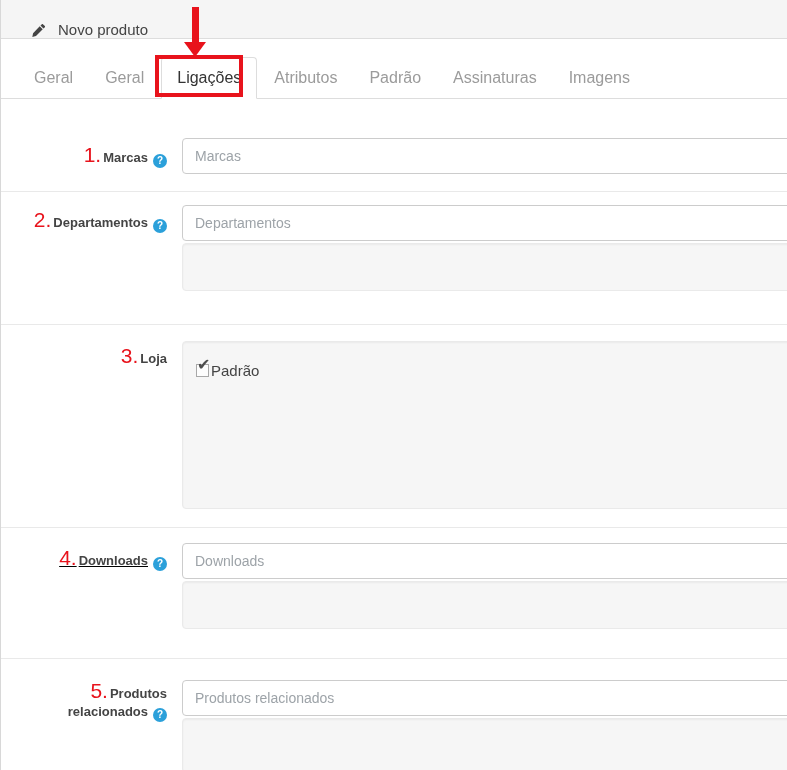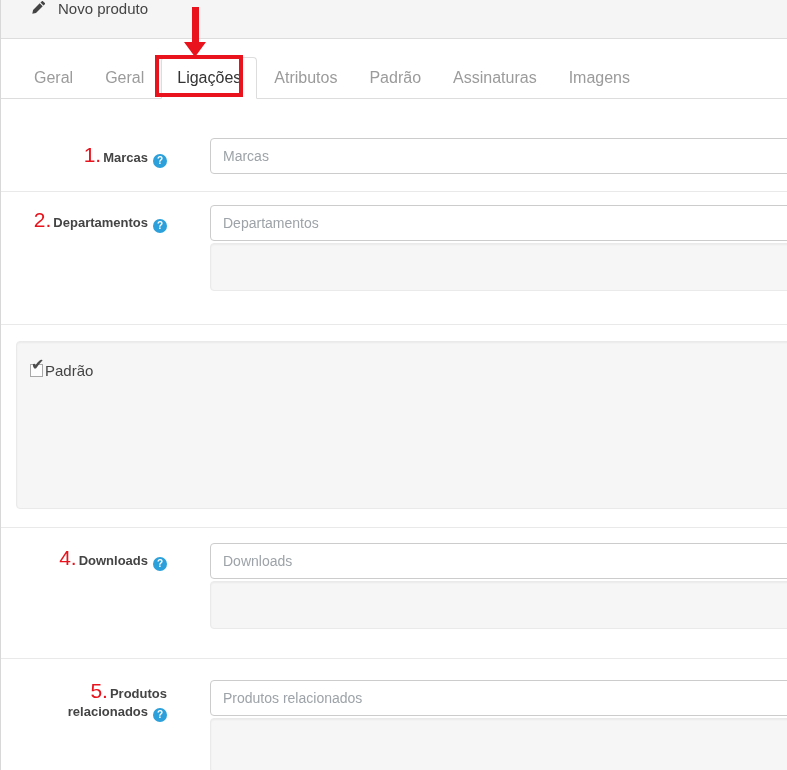--- a/index.html
+++ b/index.html
@@ -7,49 +7,49 @@
   body { font-family:"Liberation Sans","DejaVu Sans",sans-serif; }
 
   .screen {
     position:relative; width:787px; height:770px; background:#fff;
     border-left:1px solid #d8d8d8; overflow:hidden;
   }
 
   
   .panel-heading {
     height:39px; background:#f5f5f5; border-bottom:1px solid #ddd;
-    display:flex; align-items:flex-start; padding-left:30px;
+    display:flex; align-items:flex-end; padding-left:30px;
     color:#444; font-size:15px;
   }
   .pencil-icon { width:15px; height:15px; margin-right:12px; display:inline-block; }
 
   
   .tabs {
     display:flex; align-items:flex-end; margin-top:18px; padding-left:18px;
     border-bottom:1px solid #ddd;
   }
   .tab {
     padding:10px 15px; margin-right:2px; font-size:16px; line-height:20px;
     color:#9b9b9b; cursor:pointer; white-space:nowrap;
   }
   .tab.active {
     background:#fff; border:1px solid #ddd; border-bottom-color:#fff;
     border-radius:4px 4px 0 0; margin-bottom:-1px; color:#333; font-weight:normal;
   }
 
   
-  .form-group { display:flex; border-bottom:1px solid #e9e9e9;gap:28px; }
+  .form-group { display:flex; border-bottom:1px solid #e9e9e9; }
   .form-group.last { border-bottom:none; }
   .label-col { width:166px; flex:none; text-align:right; line-height:17px; }
   .control-col { flex:1; padding-left:15px; margin-right:-12px; }
 
   .g1 { padding:39px 0 17px; }
   .g2 { padding:13px 0 33px;justify-content:center; }
   .g3 { padding:14px 0 18px; }
-  .g4 { padding:15px 0 29px; }
+  .g4 { padding:15px 0 29px;text-decoration:underline; }
   .g5 { padding:21px 0 0; }
   .g1 .label-col { padding-top:8px; }
   .g2 .label-col { padding-top:6px; }
   .g3 .label-col { padding-top:8px; }
   .g4 .label-col { padding-top:6px; }
   .g5 .label-col { padding-top:2px; padding-left:26px; }
 
   .num { color:#e8131c; font-size:21px; font-weight:400; margin-right:2px; }
   .lbl { font-size:13px; font-weight:bold; color:#444; }
   .help-icon {
@@ -135,20 +135,23 @@
           <span>?</span>
         </span>
     </div>
     <div class="control-col">
       <input class="form-control" type="text" placeholder="Departamentos" style="">
       <div class="well well-sm"></div>
     </div>
   </div>
 
   <div class="form-group g3">
+    <div class="label-col">
+      <span class="num">3.</span><span class="lbl">Loja</span>
+    </div>
     <div class="control-col">
       <div class="well well-lg">
         <div class="check-row">
           <span class="check-box">
               <span class="check-glyph">✔</span>
             </span>
           <span class="check-label">Padrão</span>
         </div>
       </div>
     </div>

